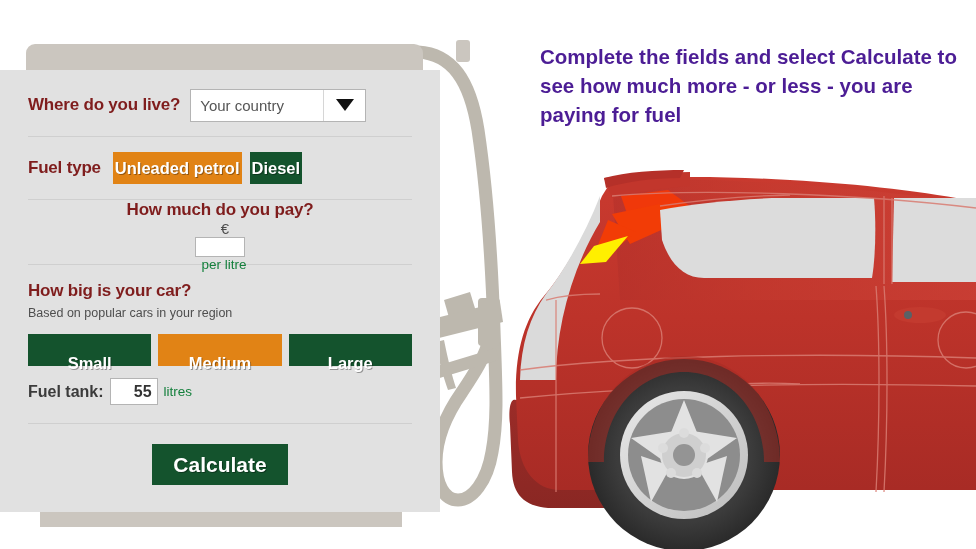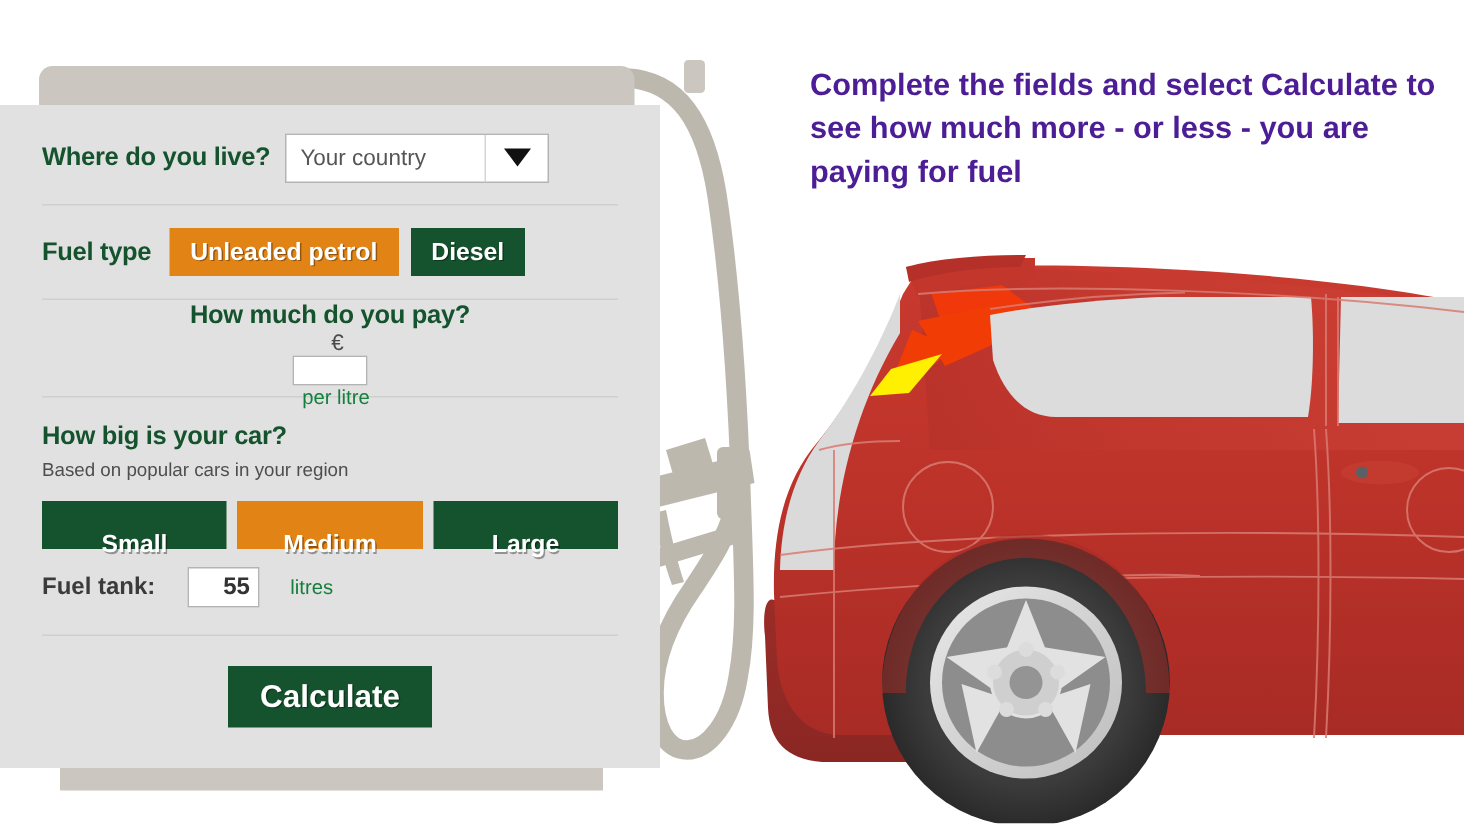--- a/index.html
+++ b/index.html
@@ -61,21 +61,21 @@
   }
 
   .row {
     display: flex;
     align-items: center;
   }
 
   .label-strong {
     font-size: 17px;
     font-weight: bold;
-    color: #14532d;
+    color: #7f1d1d;
     letter-spacing: -0.2px;
     white-space: nowrap;
   }
   .label-sub {
     font-size: 12.5px;
     color: #4e4e4e;
     white-space: nowrap;
   }
   .label-light {
     font-size: 13.5px;
@@ -129,21 +129,21 @@
     border: 0;
     font-family: "Liberation Sans", sans-serif;
     font-size: 16.5px;
     font-weight: bold;
     color: #ffffff;
     text-shadow: 1px 1px 0 rgba(0,0,0,0.35);
     height: 32px;
     line-height: 32px;
     text-align: center;
     cursor: pointer;
-    padding: 0 14px;
+    padding: 0 2px;
     white-space: nowrap;
     display: inline-block;
   }
   .btn-dark   { background: #14532d; }
   .btn-orange { background: #e18315; }
 
   
   .r-price {
     height: 64px;
     flex-direction: column;
@@ -176,21 +176,21 @@
     display: flex;
     gap: 7px;
     margin-top: 14px;
   }
   .size-btn { width: 127px; padding: 13px; }
 
   .tank-row {
     display: flex;
     align-items: center;
     margin-top: 12px;
-    gap: 21px;
+    gap: 6px;
   }
   .tank-label { font-size: 16px; font-weight: bold; color: #3b3b3b; }
 
   .calc-wrap {
     margin-top: 20px;
     display: flex;
     justify-content: center;
     width: 384px;
   }
   .btn-calc {

